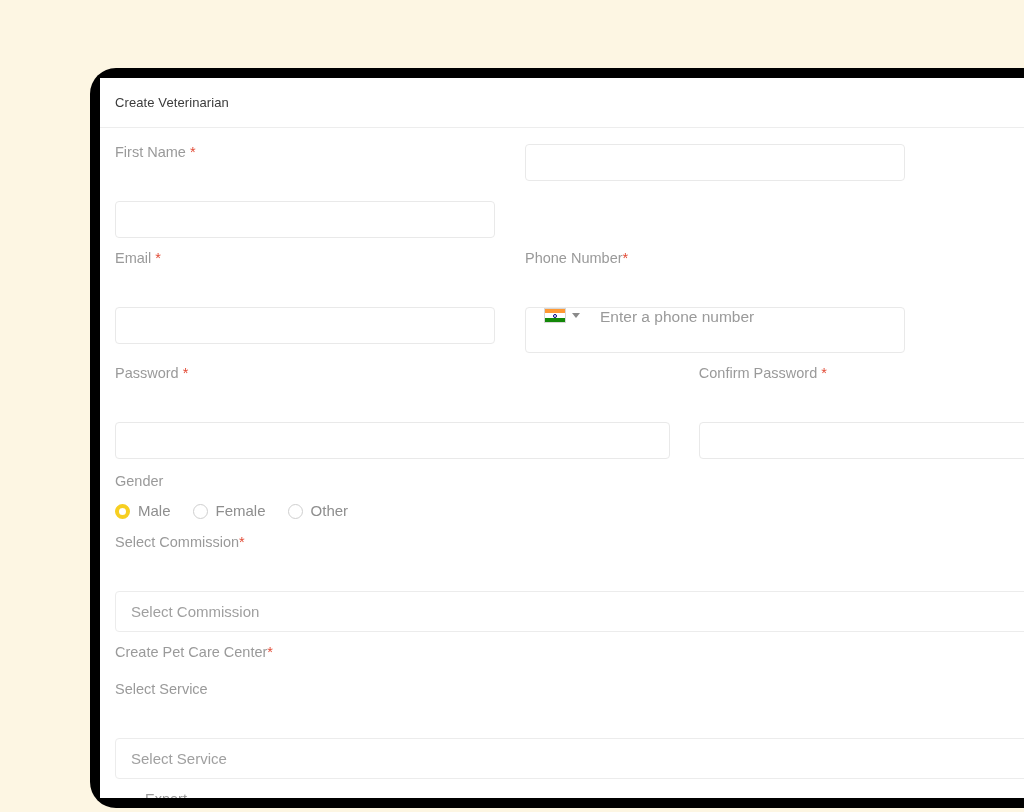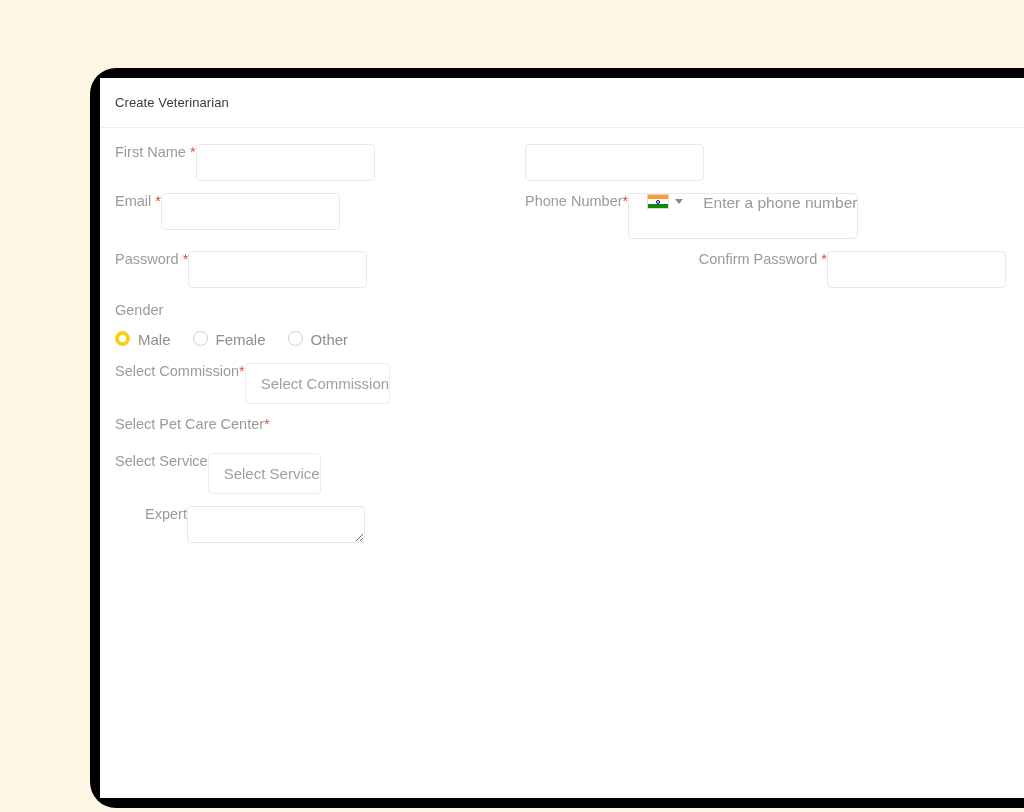--- a/index.html
+++ b/index.html
@@ -56,21 +56,22 @@
     padding: 16px 0 0 15px;
   }
 
   .field-row {
     display: flex;
     align-items: flex-start;
   }
 
   .field {
     display: flex;
-    flex-direction: row;
+    flex-direction: column;
+    gap: 32px;
   }
 
   .field-label {
     font-size: 14.5px;
     color: #9a9a9a;
     line-height: 16px;
     margin-bottom: 9px;
     white-space: nowrap;
   }
   .req {
@@ -158,21 +159,21 @@
   #gender-block { margin-top: 2px; }
   #gender-options {
     display: flex;
     align-items: center;
     gap: 22px;
     margin-top: 2px;
     height: 24px;
   }
   .radio-option {
     display: flex;
-    align-items: flex-start;
+    align-items: flex-end;
     gap: 8px;
   }
   .radio-dot {
     width: 15px;
     height: 15px;
     border-radius: 50%;
     border: 1.6px solid #cfcfcf;
     background: #fff;
   }
   .radio-dot.checked {
@@ -320,21 +321,21 @@
         </div>
         <div class="select-input tall-input">
           <span class="placeholder">Select Commission</span>
         </div>
       </div>
 
       <div class="row-gap"></div>
 
       <div class="field w-pcc">
         <div class="field-label">
-          <span>Select Pet Care Center</span><span class="req">*</span>
+          <span>Create Pet Care Center</span><span class="req">*</span>
         </div>
       </div>
 
       <div class="row-gap"></div>
 
       <div class="field w-wide">
         <div class="field-label">Select Service</div>
         <div class="select-input tall-input">
           <span class="placeholder">Select Service</span>
         </div>

